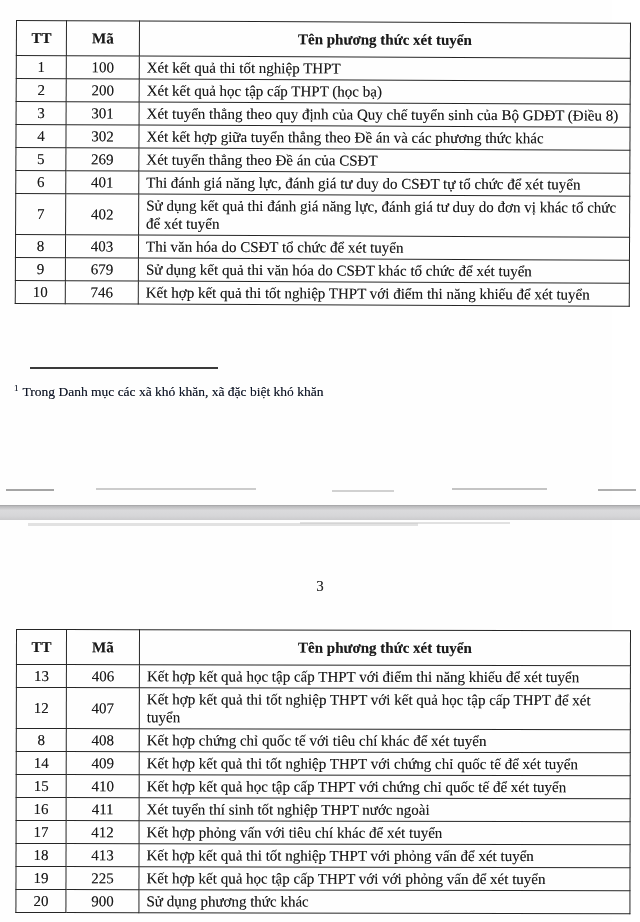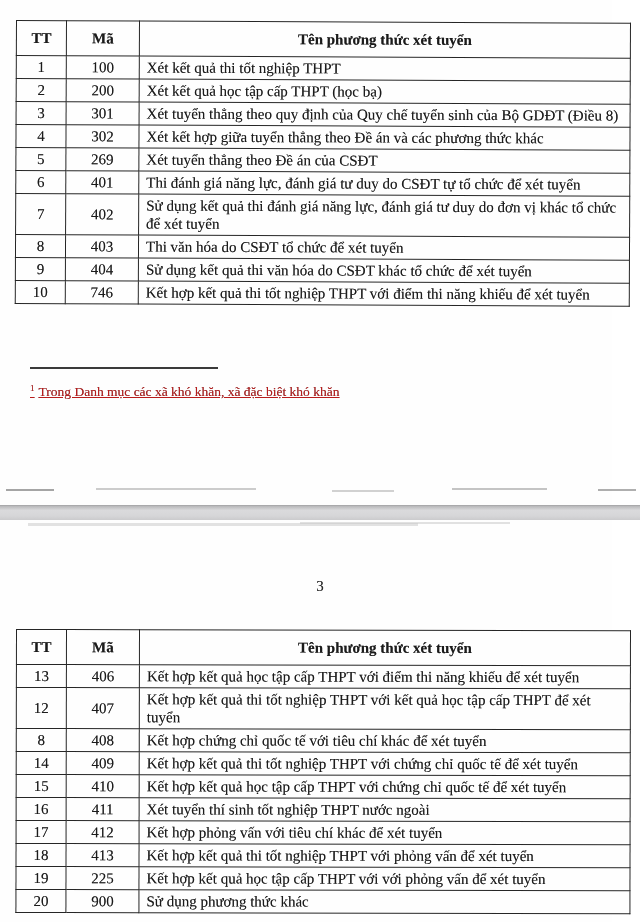--- a/index.html
+++ b/index.html
@@ -33,22 +33,22 @@
   .doc-table th{font-weight:bold;text-align:center;padding:8px 2px;}
   td.c-tt,td.c-ma{text-align:center;padding:2px 2px;}
   td.c-name{padding:2px 3px 2px 7px;}
   col.w-tt{width:50px;}
   col.w-ma{width:73px;}
   .footnote-rule{
     position:absolute;left:30px;top:367px;width:188px;height:2px;
     background:#3a3a3a;
   }
   .footnote{
-    position:absolute;left:30px;top:383px;margin:0;
-    font-size:13.5px;line-height:17px;color:#b91c1c;text-decoration:underline;
+    position:absolute;left:14px;top:383px;margin:0;
+    font-size:13.5px;line-height:17px;color:#0f172a;
   }
   .footnote sup{font-size:9px;line-height:0;}
   .footnote .fn-text{margin-left:4px;}
   .page-number{
     position:absolute;left:0;top:58px;width:640px;
     text-align:center;font-size:15px;color:#2a2a2a;
   }
   .artifact{position:absolute;pointer-events:none;}
   .a1{left:6px;top:489px;width:48px;height:2px;background:#4c4c4c;opacity:.5;}
   .a2{left:96px;top:488px;width:160px;height:2px;background:#6f6f6f;opacity:.35;}
@@ -113,21 +113,21 @@
           <td class="c-ma">402</td>
           <td class="c-name">Sử dụng kết quả thi đánh giá năng lực, đánh giá tư duy do đơn vị khác tổ chức để xét tuyển</td>
         </tr>
         <tr>
           <td class="c-tt">8</td>
           <td class="c-ma">403</td>
           <td class="c-name">Thi văn hóa do CSĐT tổ chức để xét tuyển</td>
         </tr>
         <tr>
           <td class="c-tt">9</td>
-          <td class="c-ma">404</td>
+          <td class="c-ma">679</td>
           <td class="c-name">Sử dụng kết quả thi văn hóa do CSĐT khác tổ chức để xét tuyển</td>
         </tr>
         <tr>
           <td class="c-tt">10</td>
           <td class="c-ma">746</td>
           <td class="c-name">Kết hợp kết quả thi tốt nghiệp THPT với điểm thi năng khiếu để xét tuyển</td>
         </tr>
       </tbody>
     </table>
 

